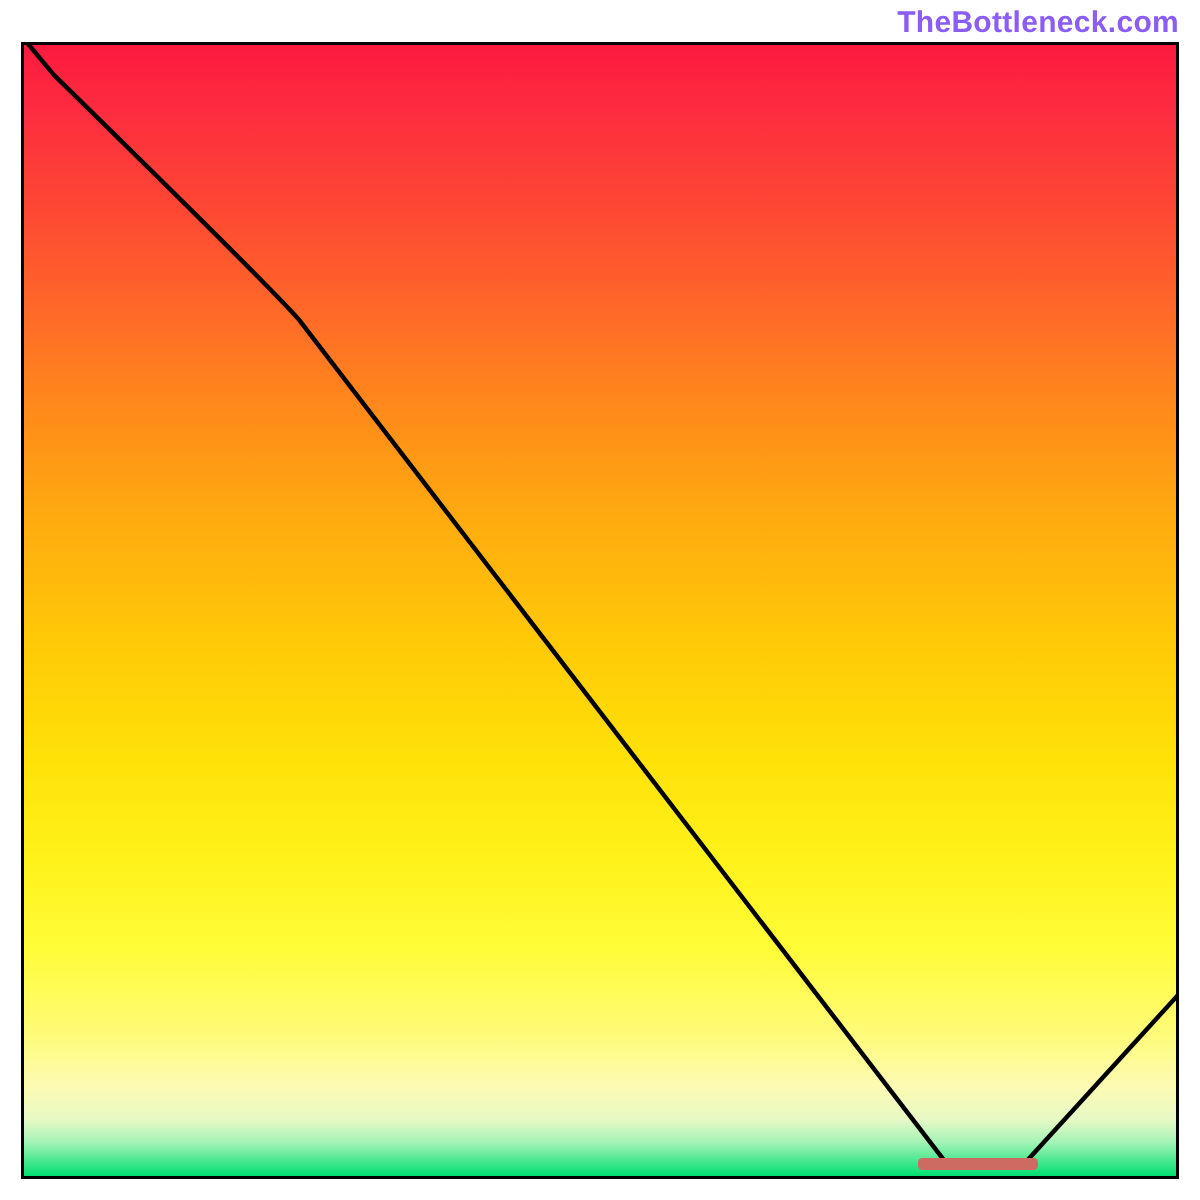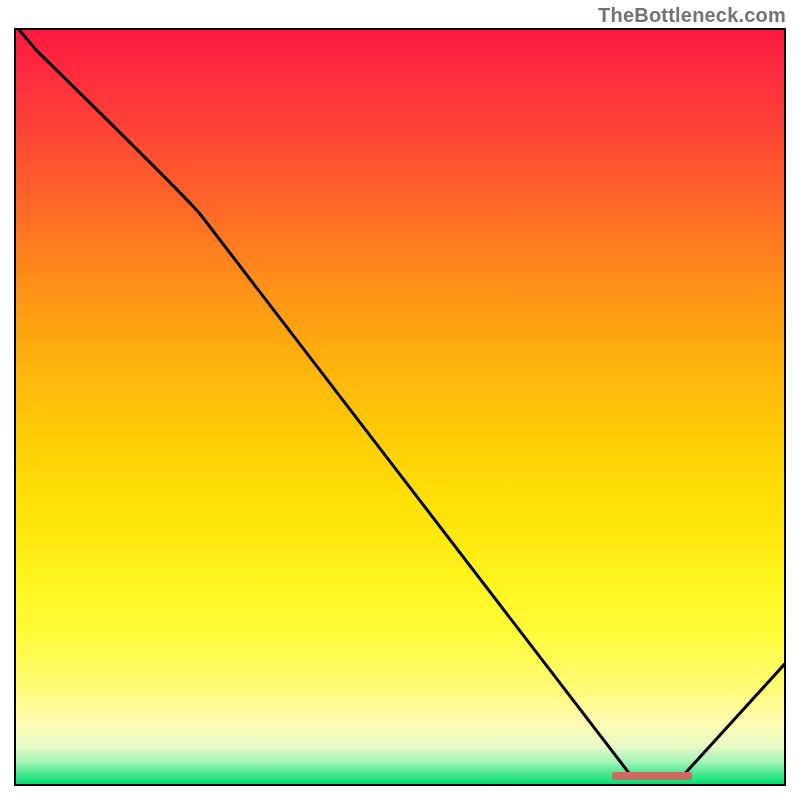--- a/index.html
+++ b/index.html
@@ -53,21 +53,21 @@
     height: 8px;
     background: #cd6b63;
     border-radius: 3px;
   }
   .watermark {
     position: absolute;
     top: 4px;
     right: 14px;
     font-size: 20px;
     font-weight: bold;
-    color: #737373;
+    color: #8b5cf6;
     letter-spacing: 0.2px;
   }
 </style>
 </head>
 <body>
 
 <div class="watermark">TheBottleneck.com</div>
 
 <div class="chart-wrapper">
   <div class="gradient-bg"></div>

